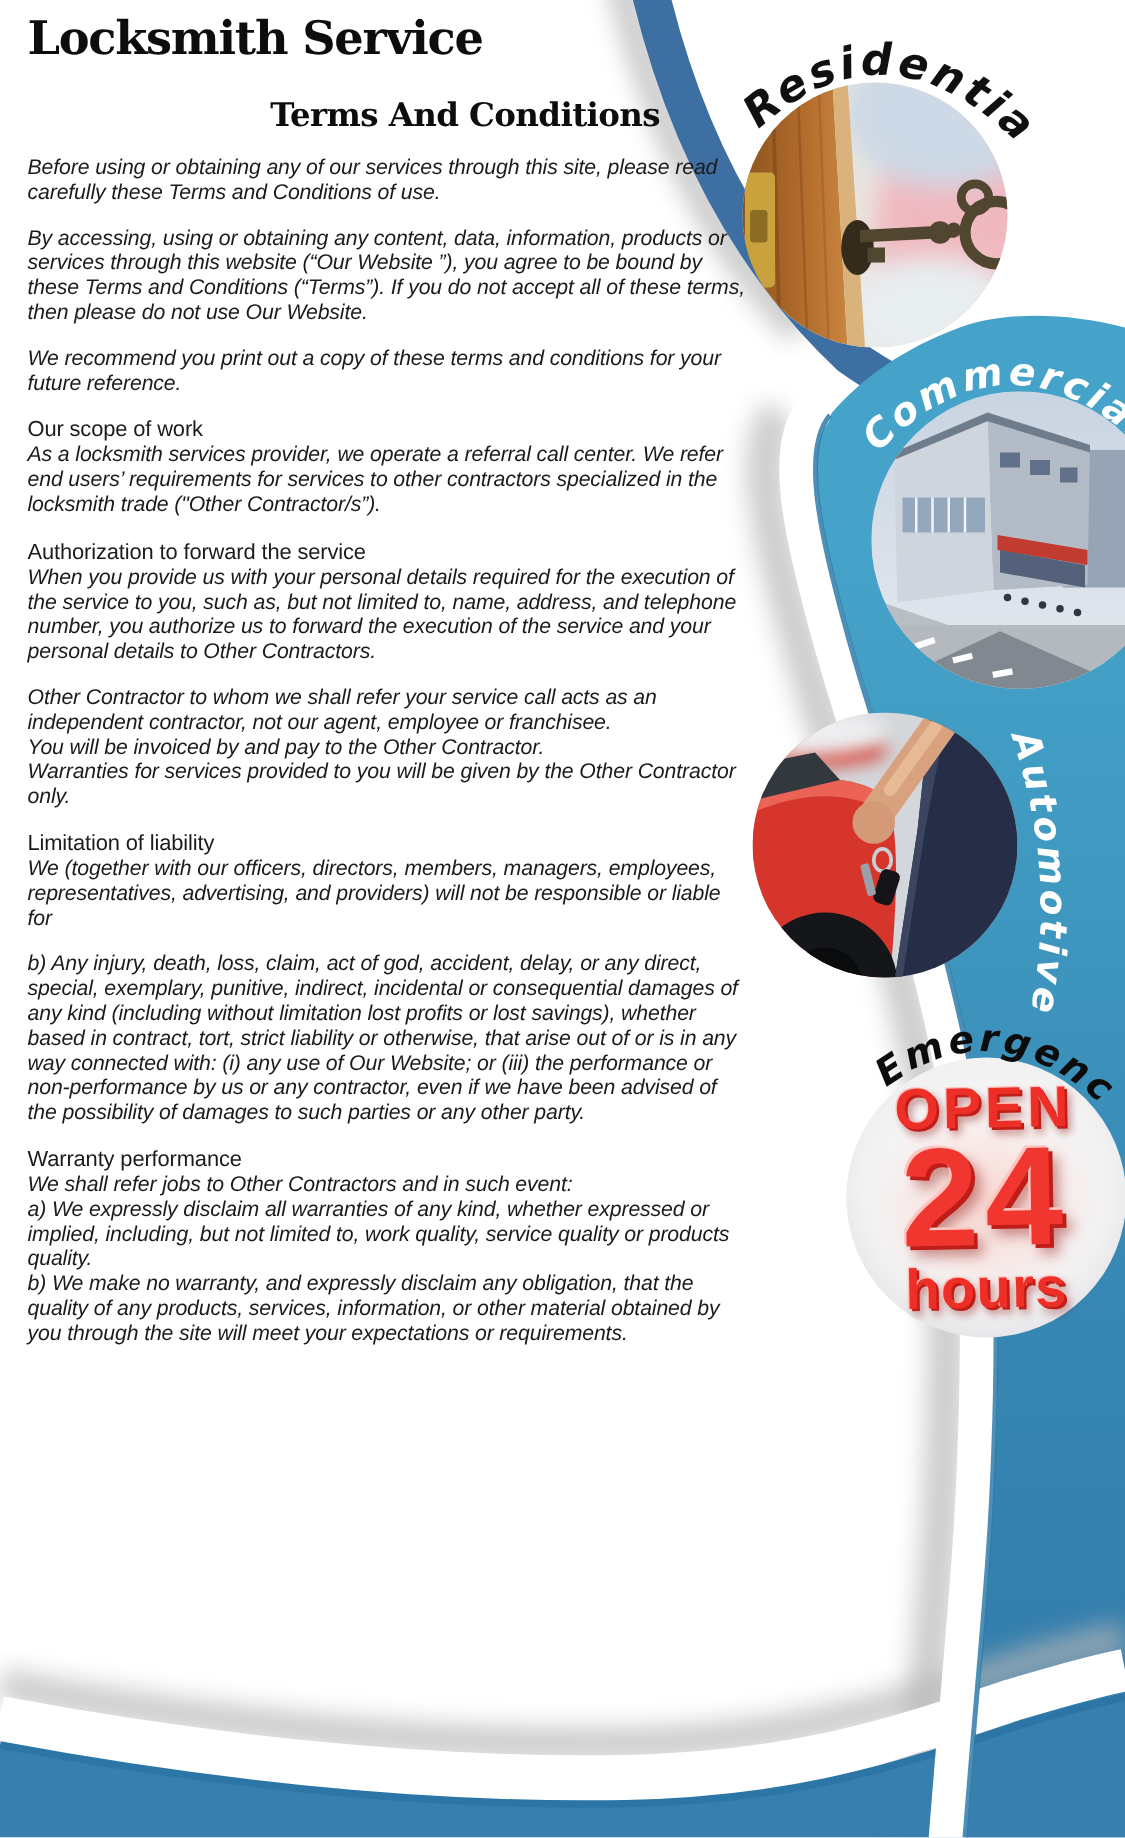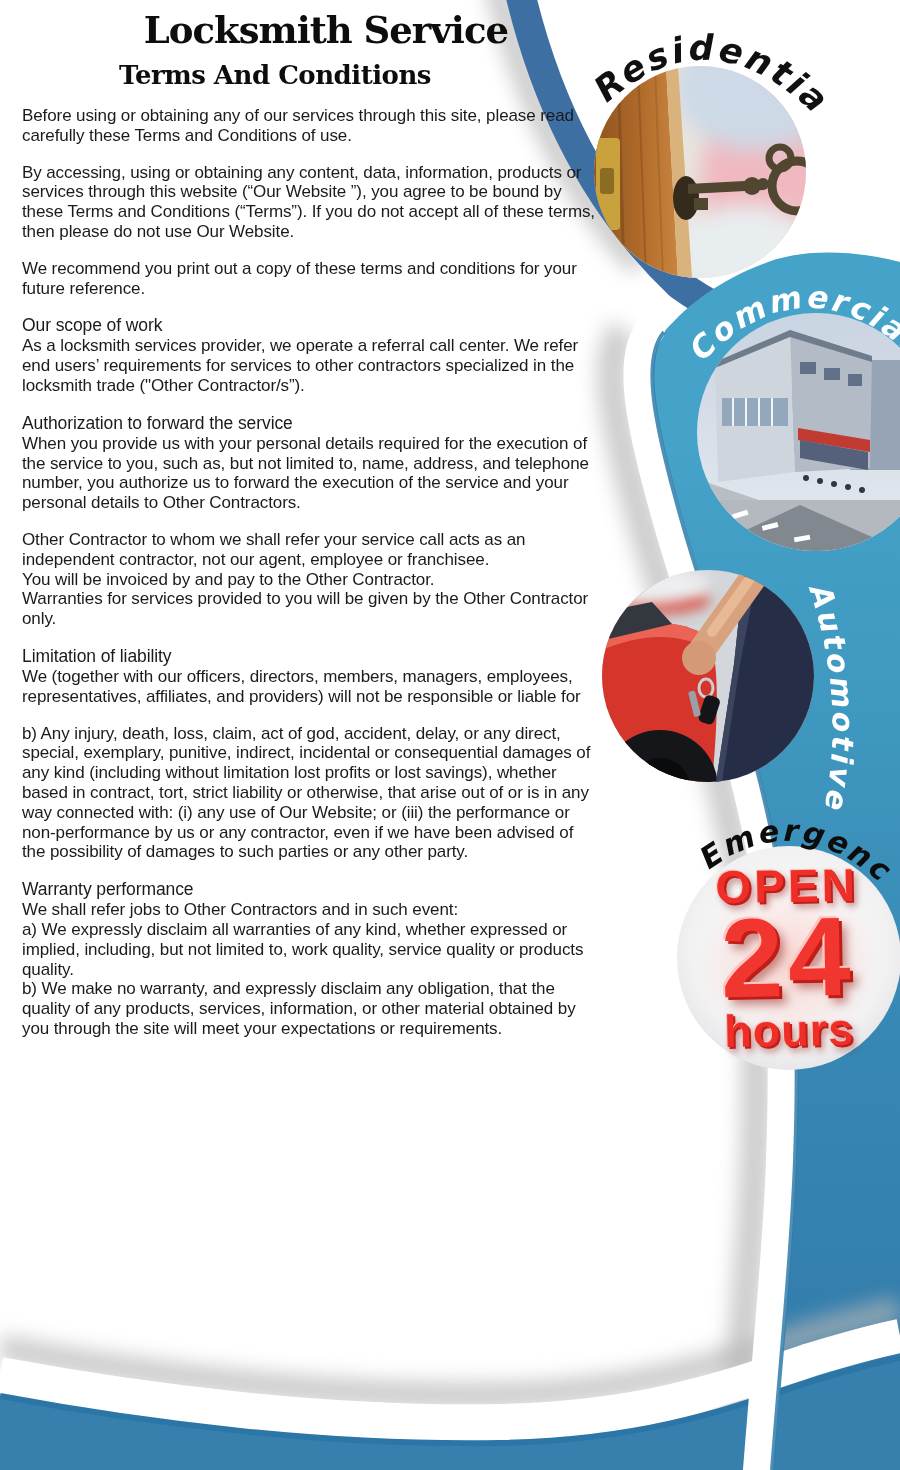--- a/index.html
+++ b/index.html
@@ -1,25 +1,25 @@
 <!DOCTYPE html>
 <html><head>
 <meta charset="utf-8">
 <style>
   html,body{margin:0;padding:0;}
   body{width:900px;height:1470px;position:relative;overflow:hidden;background:#ffffff;
        font-family:"Liberation Sans",sans-serif;}
   #decor{position:absolute;left:0;top:0;z-index:1;}
   .col{position:absolute;left:22px;top:10px;width:576px;z-index:2;color:#1b1b1b;}
   .title{font-family:"DejaVu Serif",serif;font-weight:900;font-size:37px;line-height:1.12;
-         text-align:right;color:#0d0d0d;letter-spacing:-1px;padding-right:90px;}
+         text-align:left;color:#0d0d0d;letter-spacing:-1px;padding-right:90px;}
   .subtitle{font-family:"DejaVu Serif",serif;font-weight:900;font-size:26px;line-height:1.1;
-         text-align:center;color:#0d0d0d;letter-spacing:-0.5px;margin-top:10px;margin-bottom:16px;
+         text-align:right;color:#0d0d0d;letter-spacing:-0.5px;margin-top:28px;margin-bottom:16px;
          padding-right:70px;}
-  .p{font-size:17px;line-height:19.8px;margin:0 0 17px 0;white-space:pre-line;letter-spacing:-0.1px;}
+  .p{font-size:17px;line-height:19.8px;margin:0 0 17px 0;white-space:pre-line;letter-spacing:-0.1px;font-style:italic;}
   .h{font-size:17.5px;line-height:20px;font-weight:normal;margin:4px 0 1px 0;letter-spacing:-0.1px;}
   .open-badge{position:absolute;left:672px;top:852px;width:232px;height:212px;z-index:3;
       display:flex;flex-direction:column;align-items:center;justify-content:center;
       font-family:"Liberation Sans",sans-serif;font-weight:bold;transform:rotate(-1deg);}
   .open-word{font-size:46px;letter-spacing:3px;color:#ee2f28;line-height:1;
       text-shadow:-1px -1px 0 #ffc0ba,2px 2px 0 #c01e18,4px 5px 7px rgba(140,15,10,.5);}
   .open-24{font-size:112px;letter-spacing:5px;color:#f0362e;line-height:.88;font-weight:bold;
       text-shadow:-2px -2px 0 #ffc5c0,3px 3px 0 #bf1d17,7px 8px 10px rgba(140,15,10,.45);}
   .open-hours{font-size:45px;letter-spacing:1px;color:#ee2f28;line-height:1;
       text-shadow:-1px -1px 0 #ffc0ba,2px 2px 0 #c01e18,4px 5px 7px rgba(140,15,10,.5);}
@@ -217,21 +217,21 @@
   <div class="p">As a locksmith services provider, we operate a referral call center. We refer end users’ requirements for services to other contractors specialized in the locksmith trade ("Other Contractor/s”).</div>
 
   <div class="h">Authorization to forward the service</div>
   <div class="p">When you provide us with your personal details required for the execution of the service to you, such as, but not limited to, name, address, and telephone number, you authorize us to forward the execution of the service and your personal details to Other Contractors.</div>
 
   <div class="p">Other Contractor to whom we shall refer your service call acts as an independent contractor, not our agent, employee or franchisee.
 You will be invoiced by and pay to the Other Contractor.
 Warranties for services provided to you will be given by the Other Contractor only.</div>
 
   <div class="h">Limitation of liability</div>
-  <div class="p">We (together with our officers, directors, members, managers, employees, representatives, affiliates, and providers) will not be responsible or liable for</div>
+  <div class="p">We (together with our officers, directors, members, managers, employees, representatives, advertising, and providers) will not be responsible or liable for</div>
   <div class="p">b) Any injury, death, loss, claim, act of god, accident, delay, or any direct, special, exemplary, punitive, indirect, incidental or consequential damages of any kind (including without limitation lost profits or lost savings), whether based in contract, tort, strict liability or otherwise, that arise out of or is in any way connected with: (i) any use of Our Website; or (iii) the performance or non-performance by us or any contractor, even if we have been advised of the possibility of damages to such parties or any other party.</div>
 
   <div class="h">Warranty performance</div>
   <div class="p">We shall refer jobs to Other Contractors and in such event:
 a) We expressly disclaim all warranties of any kind, whether expressed or implied, including, but not limited to, work quality, service quality or products quality.
 b) We make no warranty, and expressly disclaim any obligation, that the quality of any products, services, information, or other material obtained by you through the site will meet your expectations or requirements.</div>
 
 </div>
 
 </body></html>

